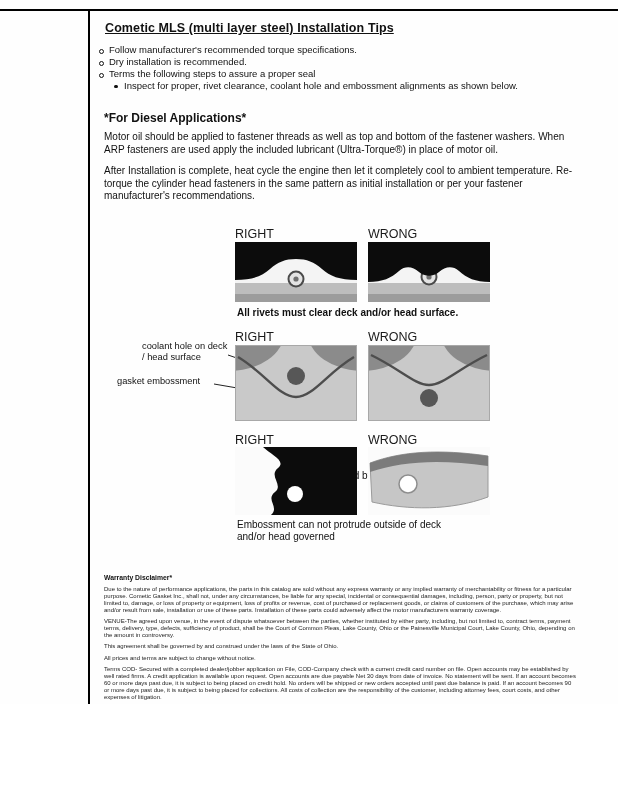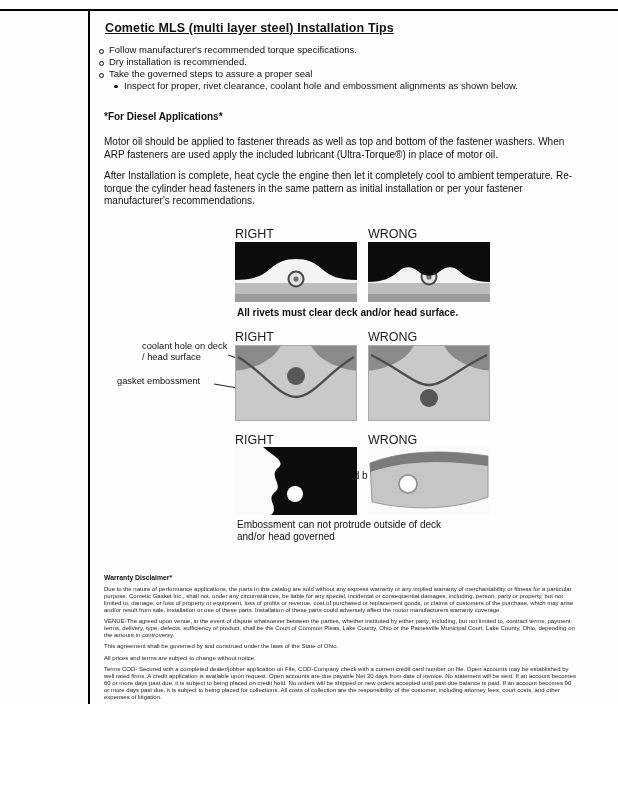--- a/index.html
+++ b/index.html
@@ -24,21 +24,21 @@
     content:""; position:absolute; left:2px; top:4.5px; width:3px; height:3px;
     border:1px solid #111; border-radius:50%;
   }
   .subtip { padding-left:27px; }
   .subtip::before {
     content:""; position:absolute; left:17px; top:4.5px; width:3.5px; height:3.5px;
     background:#111; border-radius:50%;
   }
 
   .diesel { position:absolute; left:104px; top:111px; width:472px; }
-  .diesel h2 { font-size:10px; font-weight:bold; margin-bottom:14px; }
+  .diesel h2 { font-size:12px; font-weight:bold; margin-bottom:6px; }
   .diesel p { font-size:10px; line-height:12.6px; margin-bottom:9px; width:470px; }
   .diesel p.note { margin-top:2px; }
 
   .rw { position:absolute; width:122px; text-align:left; font-size:12.5px; color:#1a1a1a; }
   .panel { position:absolute; width:122px; line-height:0; }
   .cap { position:absolute; font-size:10px; line-height:11.5px; color:#111; }
   .callout { position:absolute; font-size:9.3px; line-height:10.5px; color:#111; }
   .connectors { position:absolute; left:118px; top:338px; width:200px; height:72px; }
 
   .warranty { position:absolute; left:104px; top:574px; width:473px; }
@@ -54,21 +54,21 @@
 <div class="page">
 
   <div class="rule-top"></div>
   <div class="rule-left"></div>
 
   <h1 class="title">Cometic MLS (multi layer steel) Installation Tips</h1>
 
   <ul class="tips">
     <li class="tip">Follow manufacturer's recommended torque specifications.</li>
     <li class="tip">Dry installation is recommended.</li>
-    <li class="tip">Take the governed steps to assure a proper seal</li>
+    <li class="tip">Terms the following steps to assure a proper seal</li>
     <li class="subtip">Inspect for proper, rivet clearance, coolant hole and embossment alignments as shown below.</li>
   </ul>
 
   <div class="diesel">
     <h2>*For Diesel Applications*</h2>
     <p>Motor oil should be applied to fastener threads as well as top and bottom of the fastener washers. When ARP fasteners are used apply the included lubricant (Ultra-Torque®) in place of motor oil.</p>
     <p>After Installation is complete, heat cycle the engine then let it completely cool to ambient temperature. Re-torque the cylinder head fasteners in the same pattern as initial installation or per your fastener manufacturer's recommendations.</p>
   </div>
 
   <div class="rw" style="left:235px; top:227px;">RIGHT</div>

